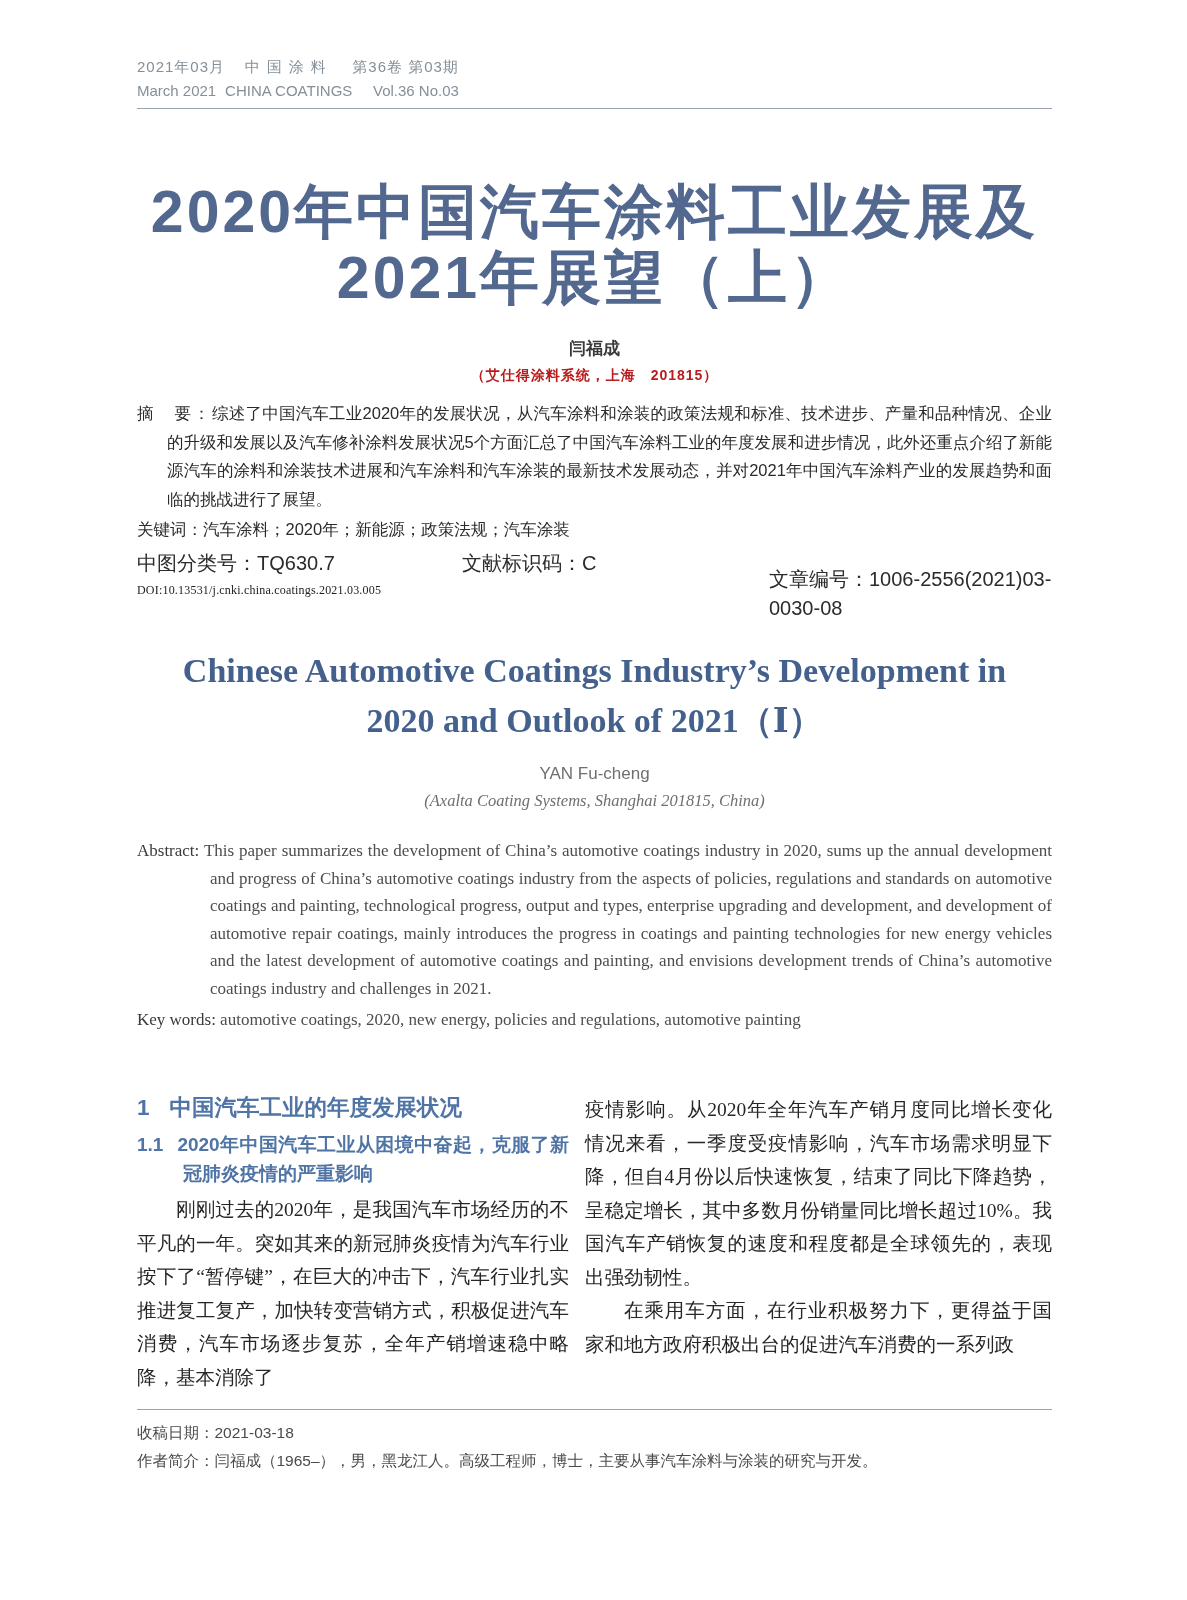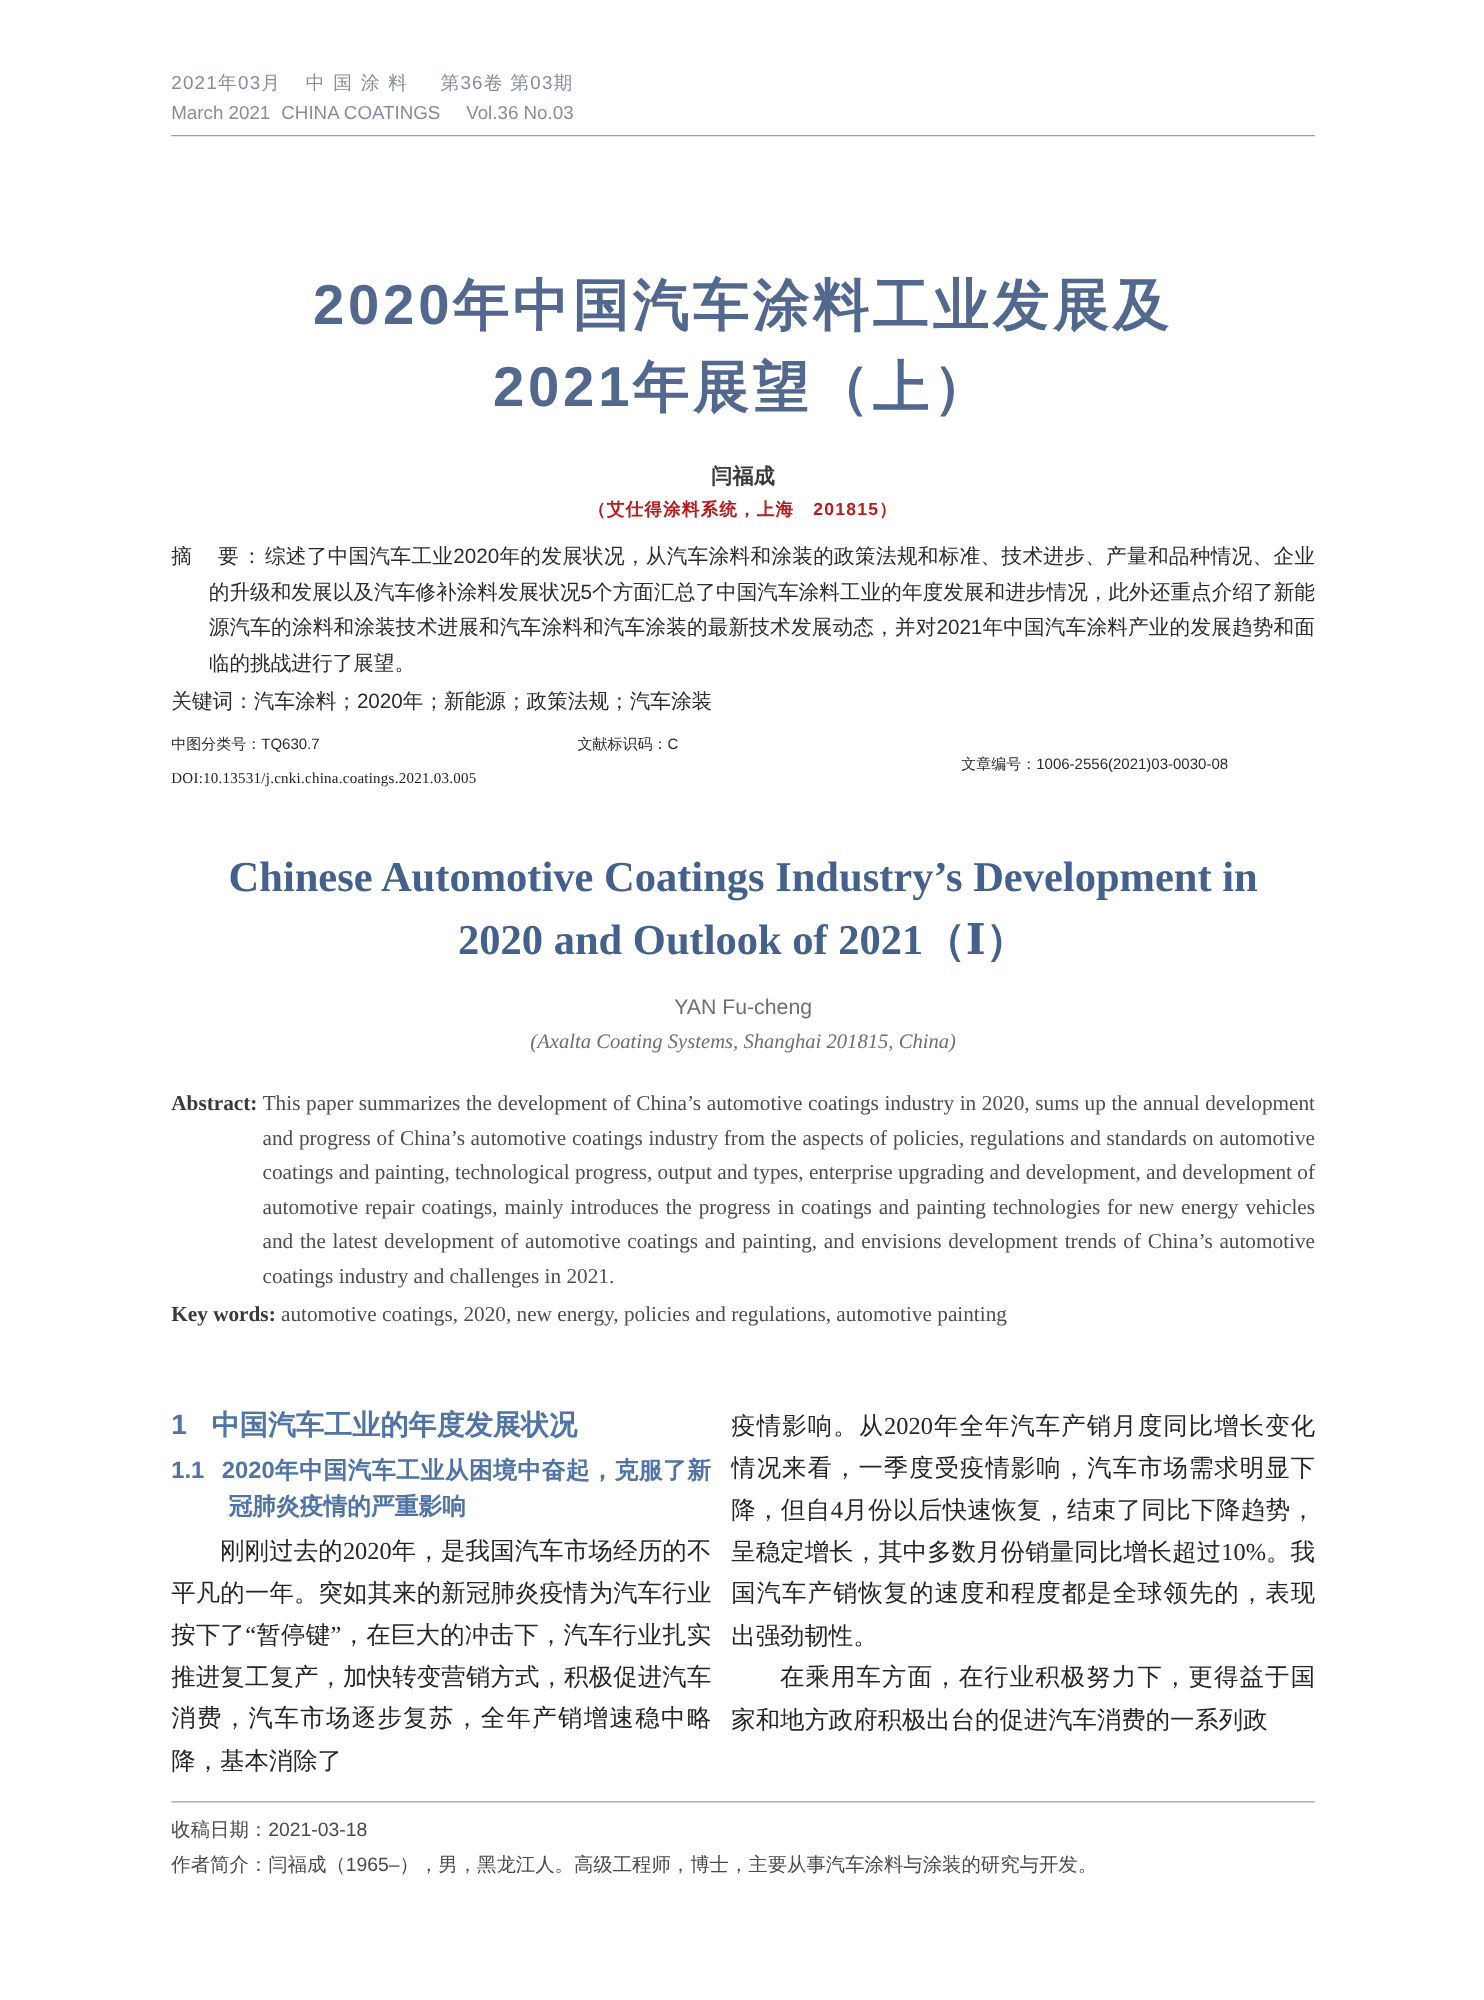--- a/index.html
+++ b/index.html
@@ -25,47 +25,47 @@
   .masthead{display:flex;justify-content:flex-start;align-items:flex-start;
     color:var(--masthead-gray);font-size:15px;line-height:24px;}
   .mh-col{white-space:nowrap;}
   .mh-center{text-align:center;}
   .mh-right{text-align:right;}
   .mh-zh{letter-spacing:1px;}
   .mh-center .mh-zh{letter-spacing:7px;}
   .masthead-rule{border:none;border-top:1px solid #9aa3ab;margin-top:5px;}
 
   
-  .cn-title{margin-top:102px;text-align:center;color:var(--title-blue);
-    font-size:45px;line-height:66px;font-weight:bold;letter-spacing:3px;}
+  .cn-title{margin-top:70px;text-align:center;color:var(--title-blue);
+    font-size:59px;line-height:66px;font-weight:bold;letter-spacing:3px;}
   .cn-author{margin-top:26px;text-align:center;font-size:17px;font-weight:bold;color:#3a3a3a;}
   .cn-affil{margin-top:7px;text-align:center;font-size:14px;font-weight:bold;color:#b91c1c;letter-spacing:1px;}
 
   
   .cn-abstract{margin-top:14px;font-size:16.5px;line-height:28.5px;color:var(--body-dark);
     text-align:justify;padding-left:30px;text-indent:-30px;}
   .cn-abstract .lbl{letter-spacing:2px;}
   .cn-keywords{margin-top:2px;font-size:16.5px;line-height:29px;color:var(--body-dark);}
-  .cn-metarow{position:relative;margin-top:5px;font-size:12px;line-height:29px;color:var(--body-dark);height:29px;}
+  .cn-metarow{position:relative;margin-top:5px;font-size:20px;line-height:29px;color:var(--body-dark);height:29px;}
   .cn-metarow .m2{position:absolute;left:325px;top:0;}
   .cn-metarow .m3{position:absolute;left:632px;top:16px;}
   .doi{margin-top:5px;font-family:"Liberation Serif","DejaVu Serif",serif;
     font-size:12px;color:#222;letter-spacing:0.2px;}
 
   
   .en-title{margin-top:48px;text-align:center;color:var(--en-title-blue);
     font-family:"Liberation Serif","DejaVu Serif",serif;font-weight:bold;
     font-size:34px;line-height:50px;}
   .en-author{margin-top:18px;text-align:center;font-size:17px;color:var(--muted-gray);}
   .en-affil{margin-top:7px;text-align:center;font-size:16.5px;color:var(--muted-gray);
     font-family:"Liberation Serif","DejaVu Serif",serif;font-style:italic;}
   .en-abstract{margin-top:26px;font-family:"Liberation Serif","DejaVu Serif",serif;
     font-size:17px;line-height:27.5px;color:var(--en-gray);text-align:justify;
     padding-left:73px;text-indent:-73px;}
-  .en-abstract .lbl,.en-keywords .lbl{font-weight:bold;color:#3a3a3a;}
+  .en-abstract .lbl,.en-keywords .lbl{font-weight:normal;color:#3a3a3a;}
   .en-keywords{margin-top:4px;font-family:"Liberation Serif","DejaVu Serif",serif;
     font-size:17px;line-height:27px;color:var(--en-gray);}
 
   
   .columns{display:flex;gap:16px;margin-top:60px;}
   .col-left{width:432px;flex:none;}
   .col-right{flex:1;}
   .sec-h2{color:var(--head-blue);font-size:22.5px;font-weight:bold;line-height:30px;margin-bottom:7px;}
   .sec-h2 .num{margin-right:20px;}
   .sec-h3{color:var(--head-blue);font-size:19px;font-weight:bold;line-height:29px;

